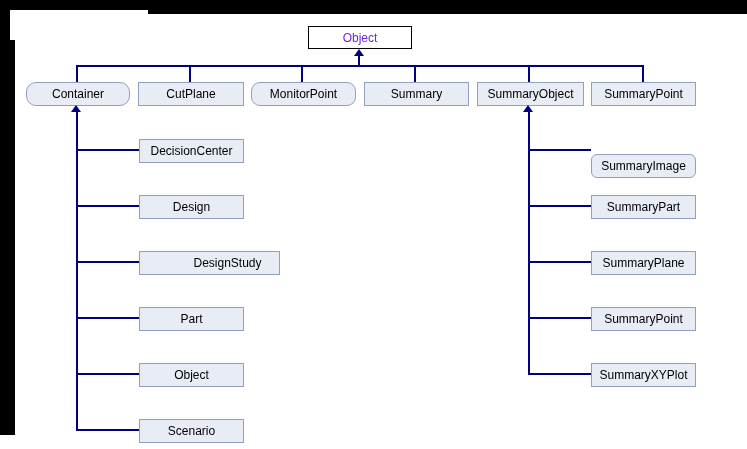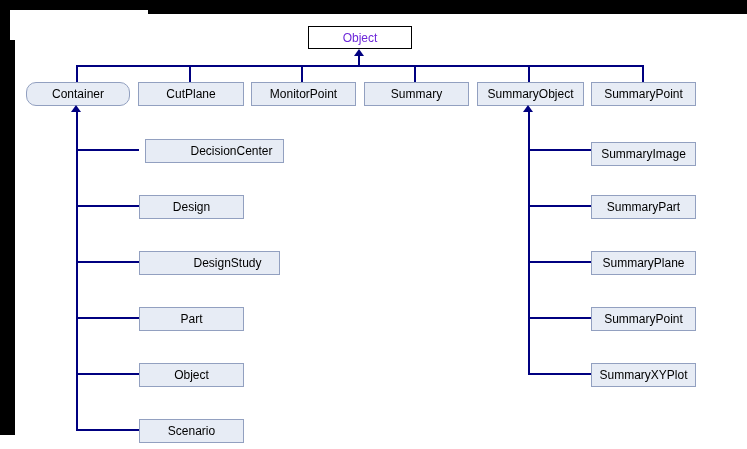--- a/index.html
+++ b/index.html
@@ -58,21 +58,21 @@
   <div class="vline" style="left:414px;top:65px;height:17px;"></div>
   <div class="vline" style="left:528px;top:65px;height:17px;"></div>
   <div class="vline" style="left:642px;top:65px;height:17px;"></div>
 
   <div class="cbox" style="left:26px;top:82px;width:102px;border-radius:10px;">
     <span>Container</span>
   </div>
   <div class="cbox" style="left:138px;top:82px;width:104px;">
     <span>CutPlane</span>
   </div>
-  <div class="cbox" style="left:251px;top:82px;">
+  <div class="cbox" style="left:251px;top:82px;border-radius:9px;">
     <span>MonitorPoint</span>
   </div>
   <div class="cbox" style="left:364px;top:82px;">
     <span>Summary</span>
   </div>
   <div class="cbox" style="left:477px;top:82px;width:105px;">
     <span>SummaryObject</span>
   </div>
   <div class="cbox" style="left:591px;top:82px;">
     <span>SummaryPoint</span>
@@ -80,21 +80,21 @@
 
   <div class="arrow-up" style="left:71px;top:105px;"></div>
   <div class="vline" style="left:76px;top:111px;height:320px;"></div>
   <div class="hline" style="left:77px;top:149px;width:62px;"></div>
   <div class="hline" style="left:77px;top:205px;width:62px;"></div>
   <div class="hline" style="left:77px;top:261px;width:62px;"></div>
   <div class="hline" style="left:77px;top:317px;width:62px;"></div>
   <div class="hline" style="left:77px;top:373px;width:62px;"></div>
   <div class="hline" style="left:77px;top:429px;width:62px;"></div>
 
-  <div class="cbox" style="left:145px;top:139px;padding-left:34px;">
+  <div class="cbox" style="left:139px;top:139px;">
     <span>DecisionCenter</span>
   </div>
   <div class="cbox" style="left:139px;top:195px;">
     <span>Design</span>
   </div>
   <div class="cbox" style="left:139px;top:251px;padding-left:36px;">
     <span>DesignStudy</span>
   </div>
   <div class="cbox" style="left:139px;top:307px;">
     <span>Part</span>
@@ -107,21 +107,21 @@
   </div>
 
   <div class="arrow-up" style="left:523px;top:105px;"></div>
   <div class="vline" style="left:528px;top:111px;height:264px;"></div>
   <div class="hline" style="left:529px;top:149px;width:62px;"></div>
   <div class="hline" style="left:529px;top:205px;width:62px;"></div>
   <div class="hline" style="left:529px;top:261px;width:62px;"></div>
   <div class="hline" style="left:529px;top:317px;width:62px;"></div>
   <div class="hline" style="left:529px;top:373px;width:62px;"></div>
 
-  <div class="cbox" style="left:591px;top:142px;">
+  <div class="cbox" style="left:591px;top:154px;border-radius:6px;">
     <span>SummaryImage</span>
   </div>
   <div class="cbox" style="left:591px;top:195px;">
     <span>SummaryPart</span>
   </div>
   <div class="cbox" style="left:591px;top:251px;">
     <span>SummaryPlane</span>
   </div>
   <div class="cbox" style="left:591px;top:307px;">
     <span>SummaryPoint</span>

